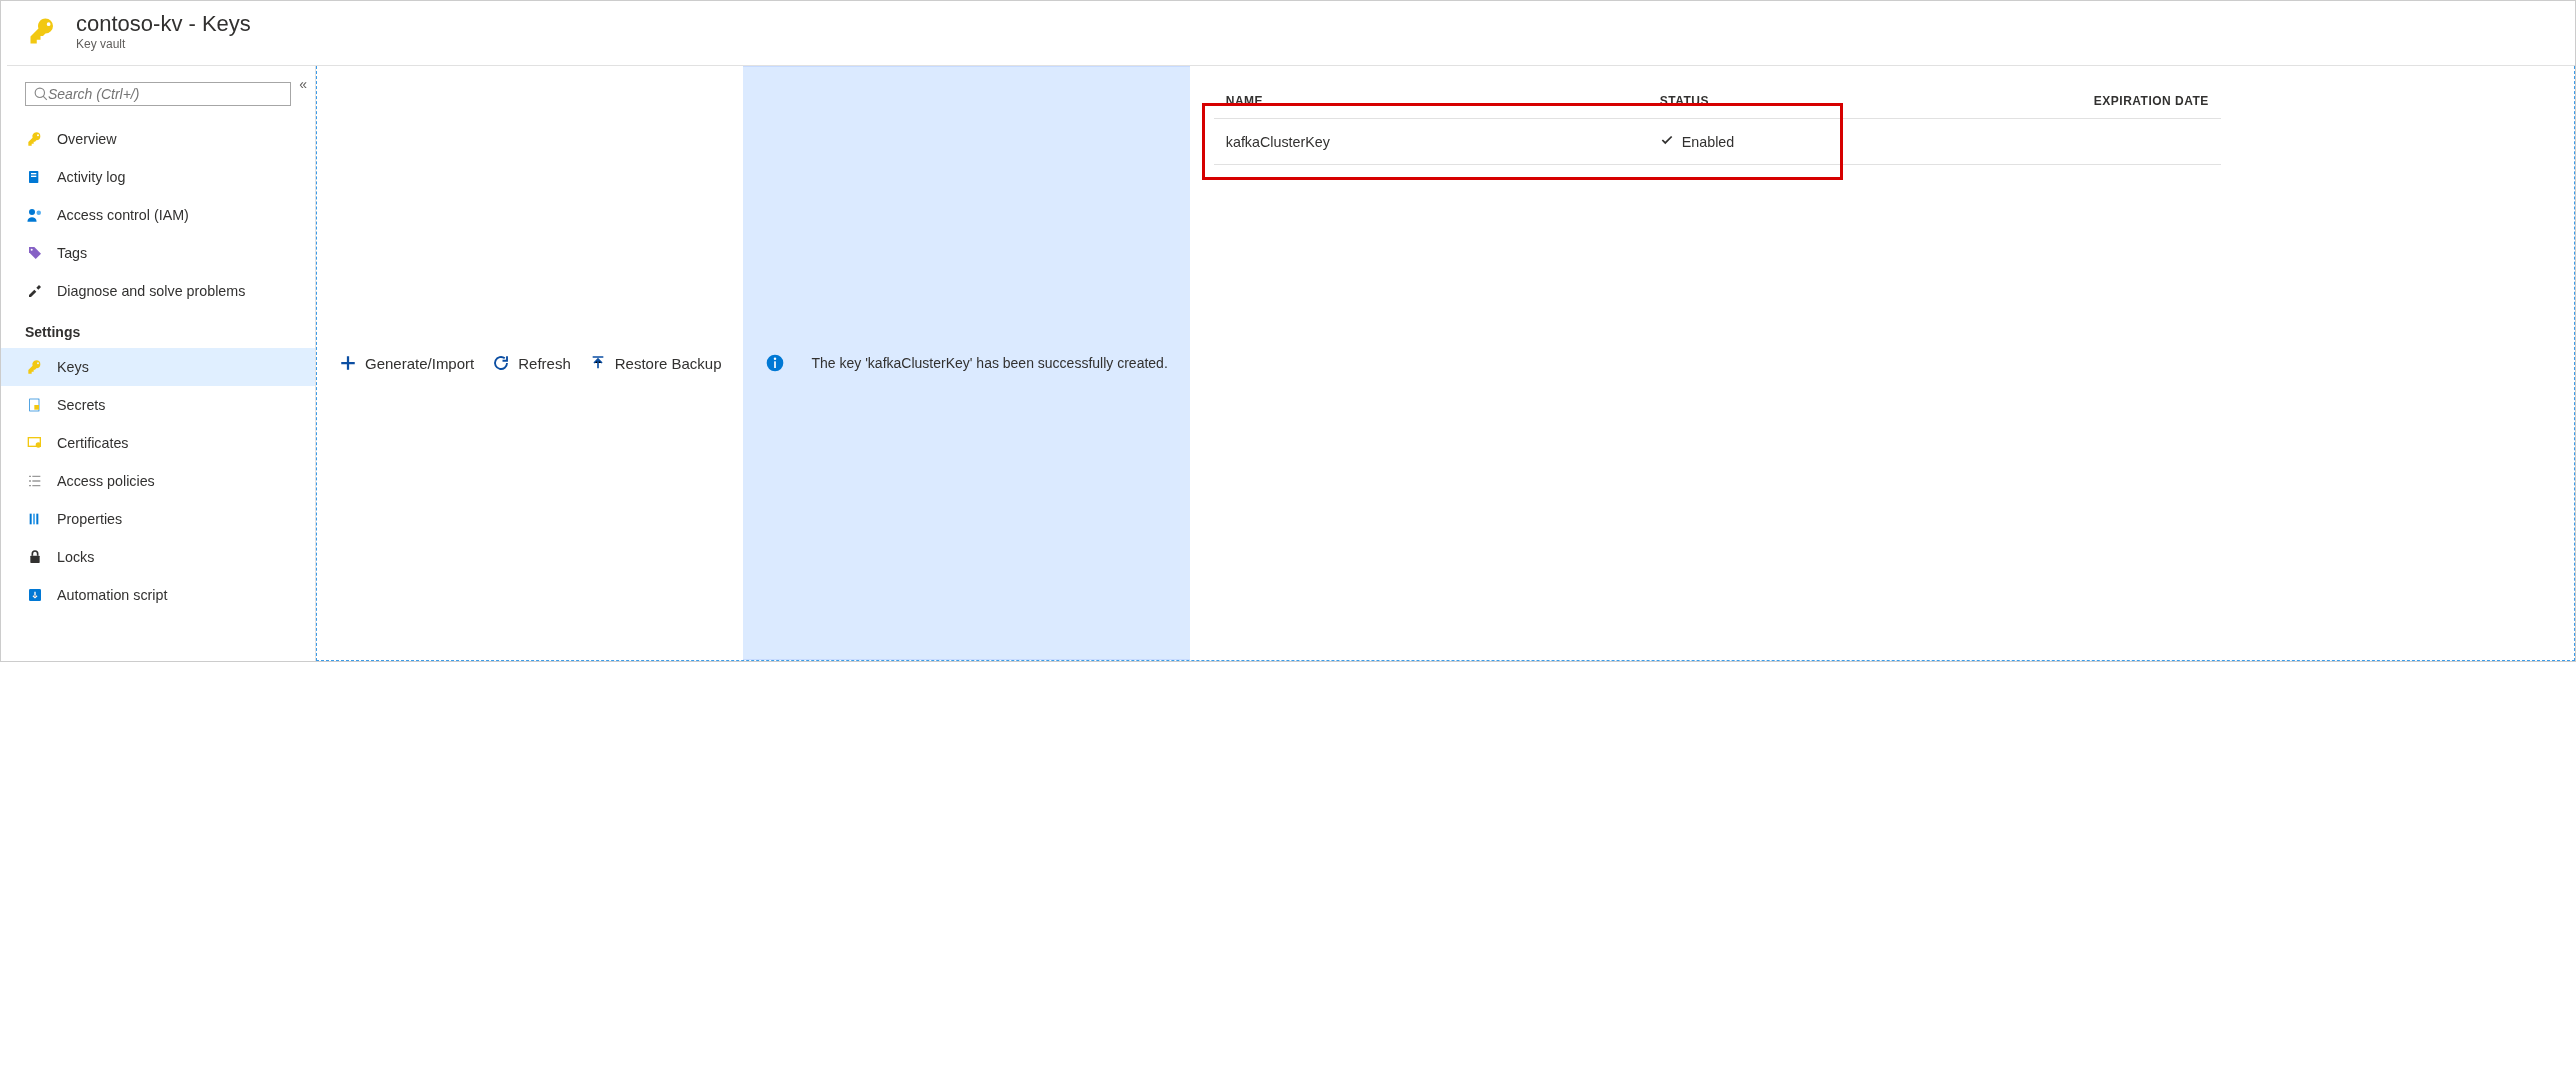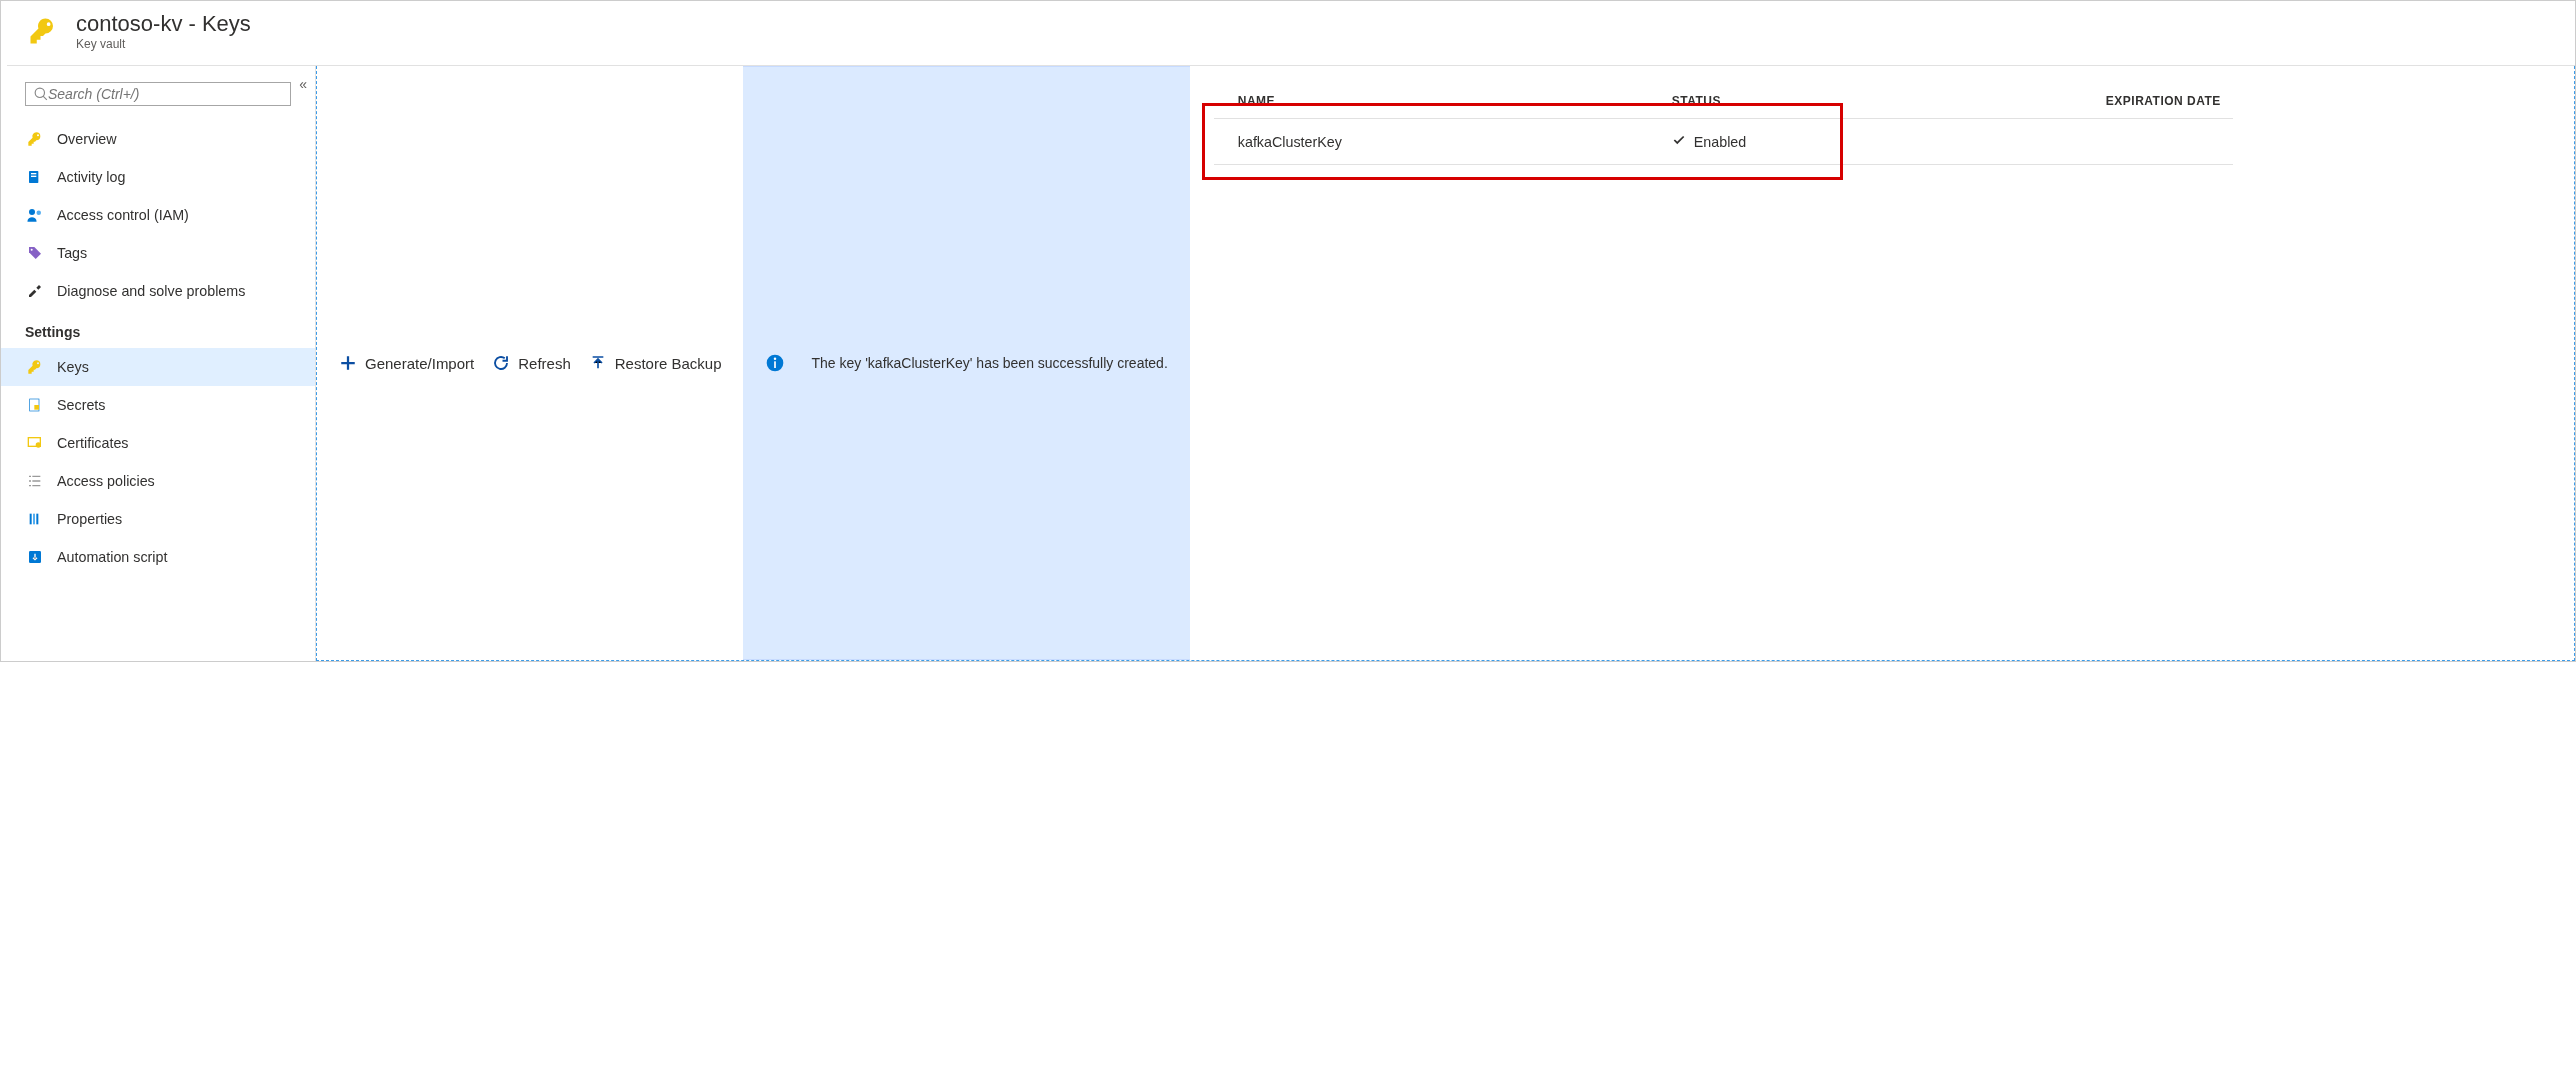--- a/index.html
+++ b/index.html
@@ -148,21 +148,21 @@
     font-weight: 600;
     letter-spacing: 0.5px;
     color: #323130;
     border-bottom: 1px solid #e1e1e1;
   }
   .trow {
     padding: 14px 12px;
     border-bottom: 1px solid #e1e1e1;
     font-size: 14.3px;
   }
-  .col-name { flex: 0 0 434px; margin-left: 12px; }
+  .col-name { flex: 0 0 434px; }
   .col-status { flex: 0 0 434px; display:flex; align-items:center; gap:8px;}
   .col-exp { flex: 1; }
   .highlight-box {
     position: absolute;
     border: 3px solid #d60000;
     pointer-events: none;
   }
 </style>
 </head>
 <body>
@@ -280,20 +280,29 @@
               <rect x="4" y="4" width="3" height="16" fill="#0078d4"></rect>
               <rect x="9" y="4" width="3" height="16" fill="#54aef0"></rect>
               <rect x="14" y="4" width="3" height="16" fill="#0078d4"></rect>
             </svg>
           </span>
         <span>Properties</span>
       </div>
       <div class="nav-item">
         <span class="ic">
             <svg width="16" height="16" viewBox="0 0 24 24">
+              <rect x="5" y="10" width="14" height="11" rx="1" fill="#323130"></rect>
+              <path fill="none" stroke="#323130" stroke-width="2.5" d="M8 10V7a4 4 0 0 1 8 0v3"></path>
+            </svg>
+          </span>
+        <span>Locks</span>
+      </div>
+      <div class="nav-item">
+        <span class="ic">
+            <svg width="16" height="16" viewBox="0 0 24 24">
               <rect x="3" y="3" width="18" height="18" rx="2" fill="#0078d4"></rect>
               <path stroke="#fff" stroke-width="2" d="M12 7v6M9 13l3 3 3-3"></path>
             </svg>
           </span>
         <span>Automation script</span>
       </div>
     </div>
   </div>
 
   <div class="main">

